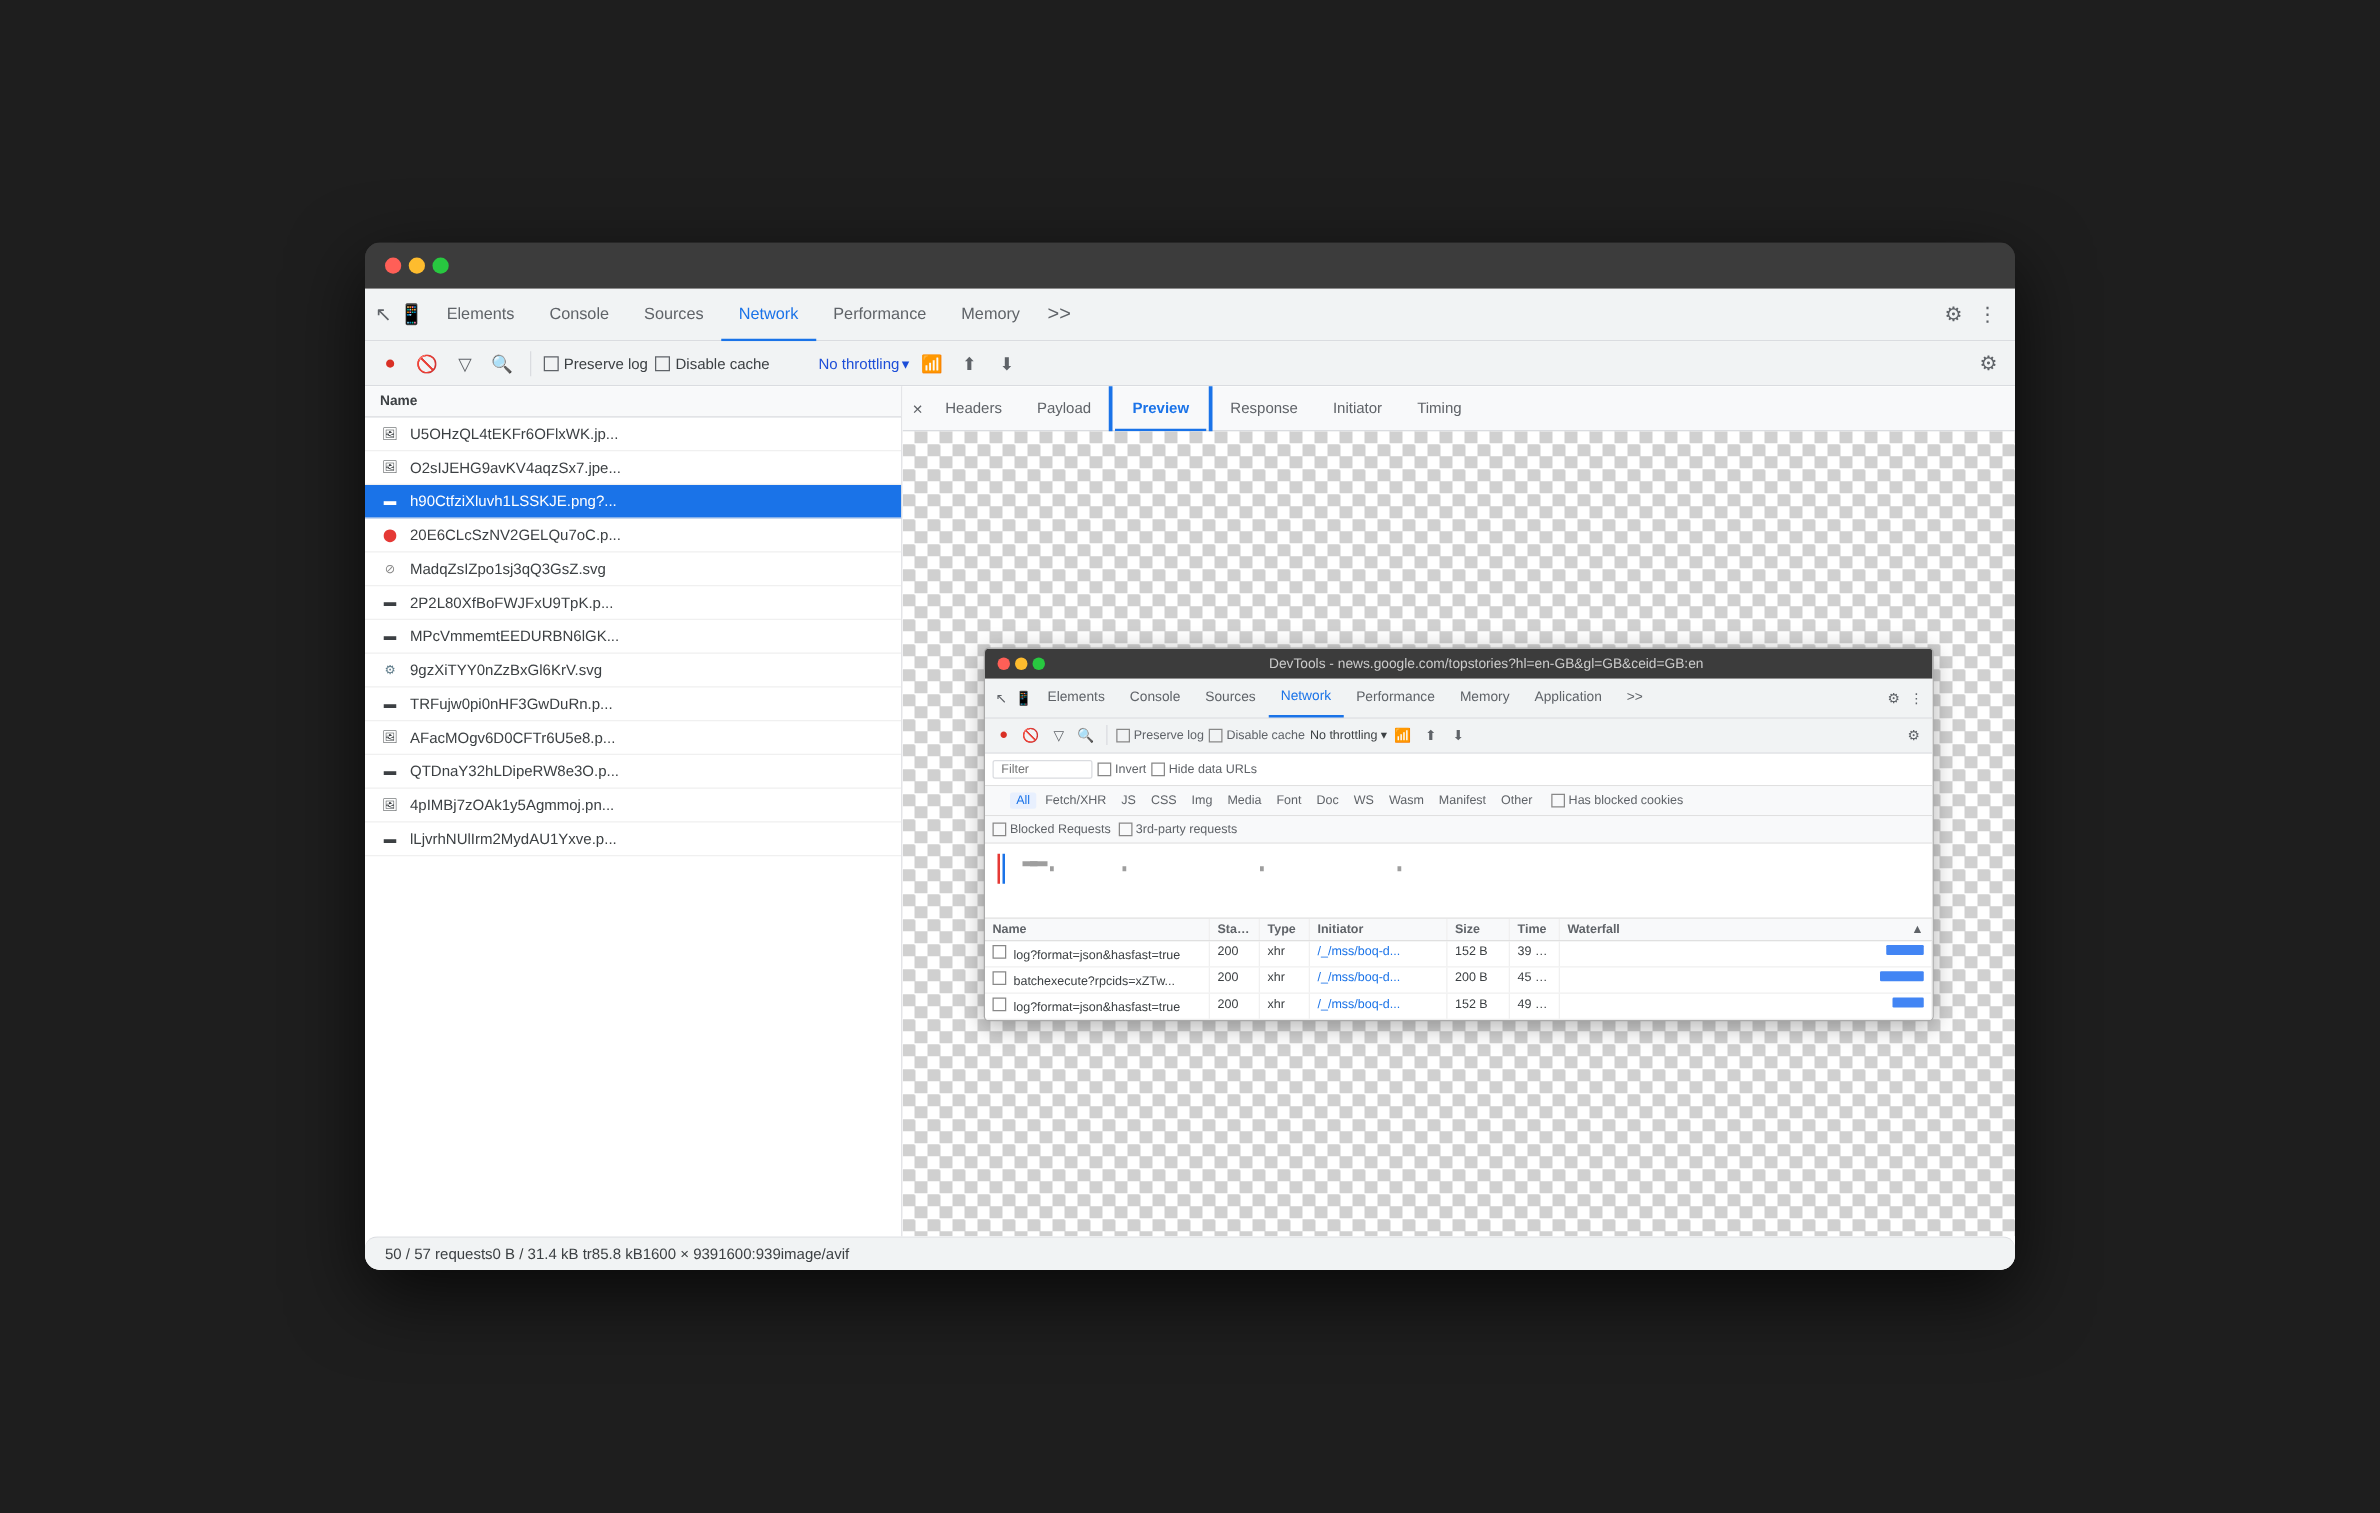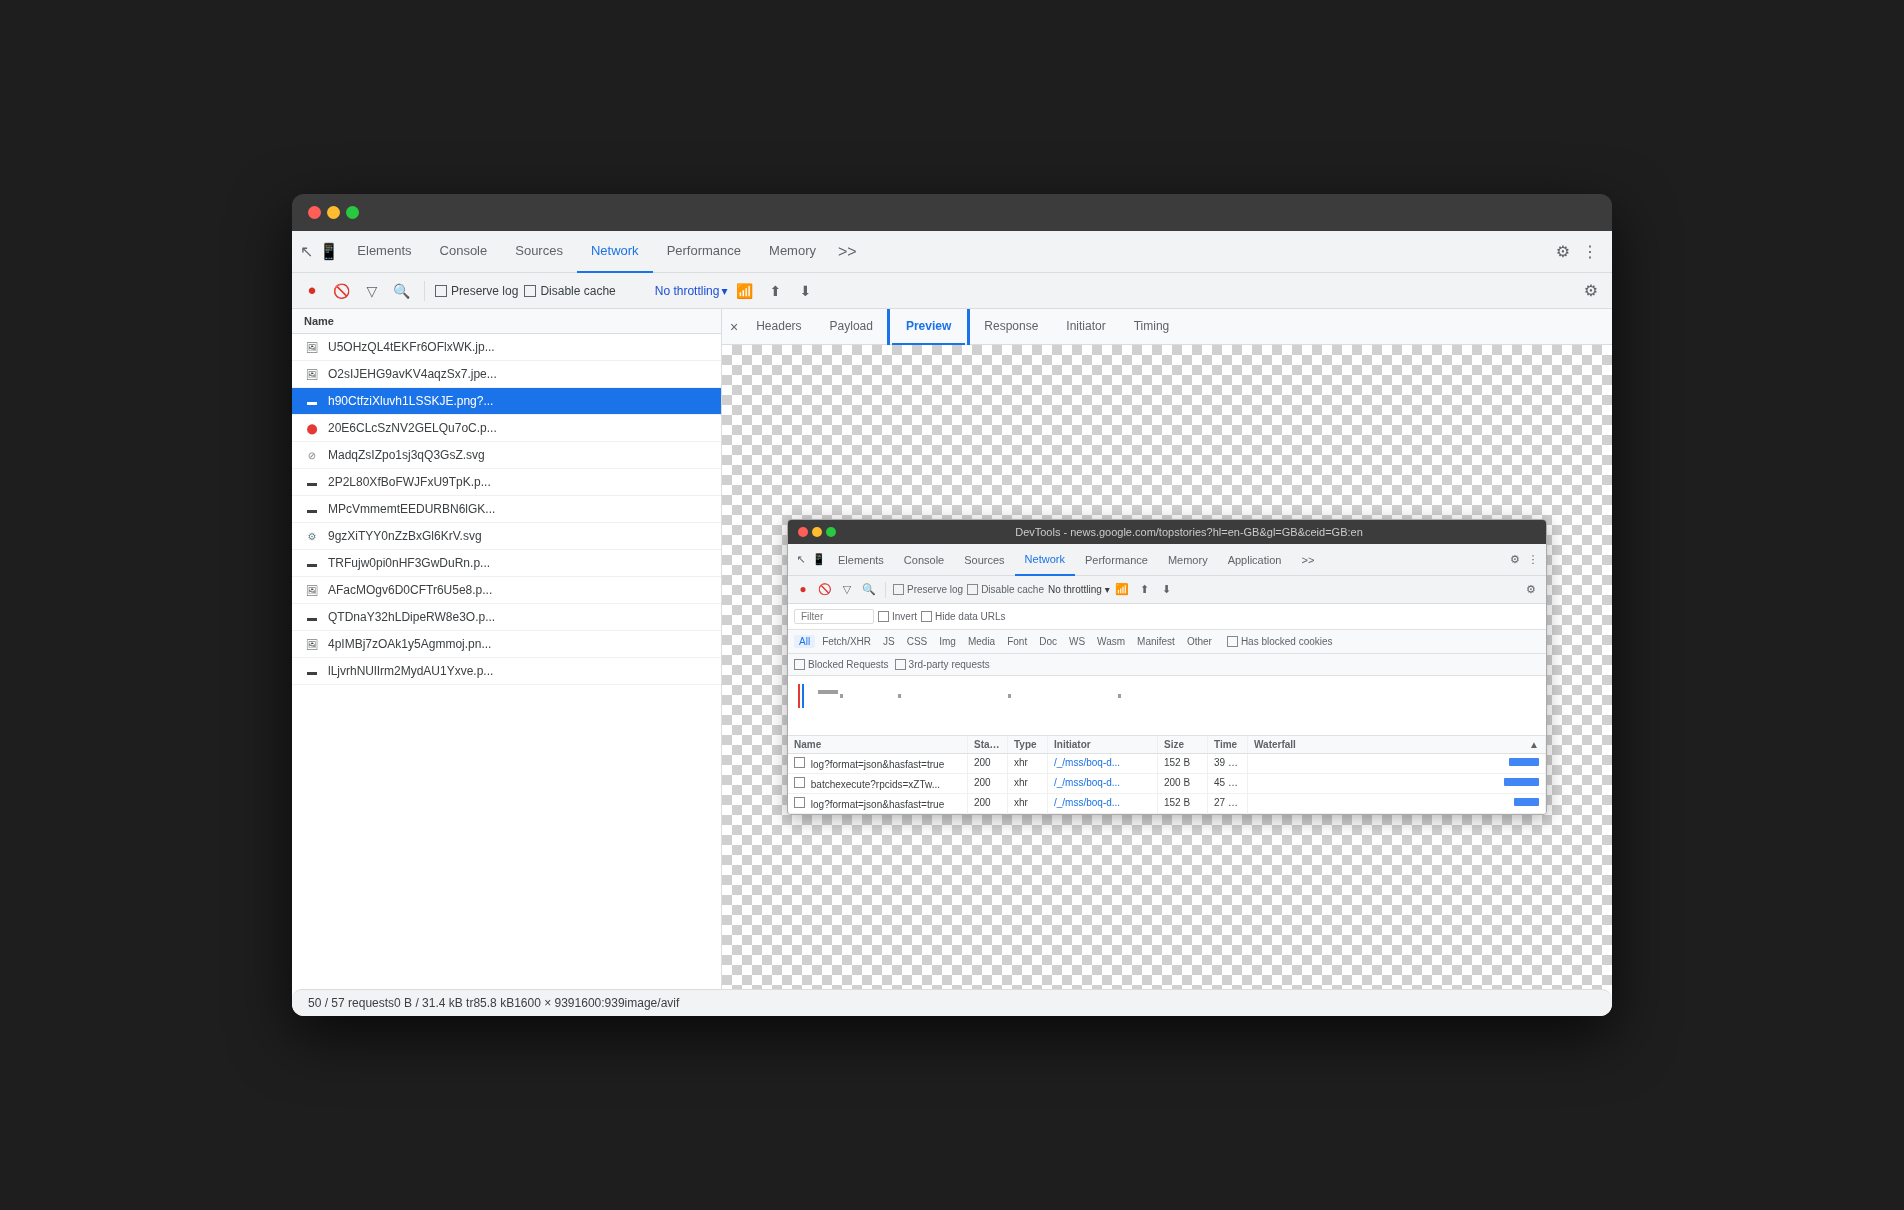--- a/index.html
+++ b/index.html
@@ -344,21 +344,21 @@
       color: #5f6368;
       display: flex;
       align-items: center;
       gap: 3px;
     }
     .type-filters {
       background: #f8f9fa;
       border-bottom: 1px solid #e0e0e0;
       display: flex;
       align-items: center;
-      padding: 2px 6px;
+      padding: 2px 20px;
       gap: 2px;
       flex-wrap: wrap;
       height: 24px;
     }
     .type-btn {
       padding: 1px 5px;
       font-size: 10px;
       color: #5f6368;
       cursor: pointer;
       border-radius: 2px;
@@ -750,21 +750,21 @@
               </div>
               <div class="nt-row">
                 <div class="nt-cell name">
                   <span class="checkbox-small" style="margin-right:3px;"></span>
                   <span>log?format=json&amp;hasfast=true</span>
                 </div>
                 <div class="nt-cell status">200</div>
                 <div class="nt-cell type">xhr</div>
                 <div class="nt-cell initiator"><span style="color:#1a73e8;">/_/mss/boq-d...</span></div>
                 <div class="nt-cell size">152 B</div>
-                <div class="nt-cell time">27 ms</div>
+                <div class="nt-cell time">49 ms</div>
                 <div class="nt-cell waterfall">
                   <span class="waterfall-bar" style="width:25px;margin-left:90px;"></span>
                 </div>
               </div>
             </div>
 
           </div>
         </div>
       </div>
     </div>

